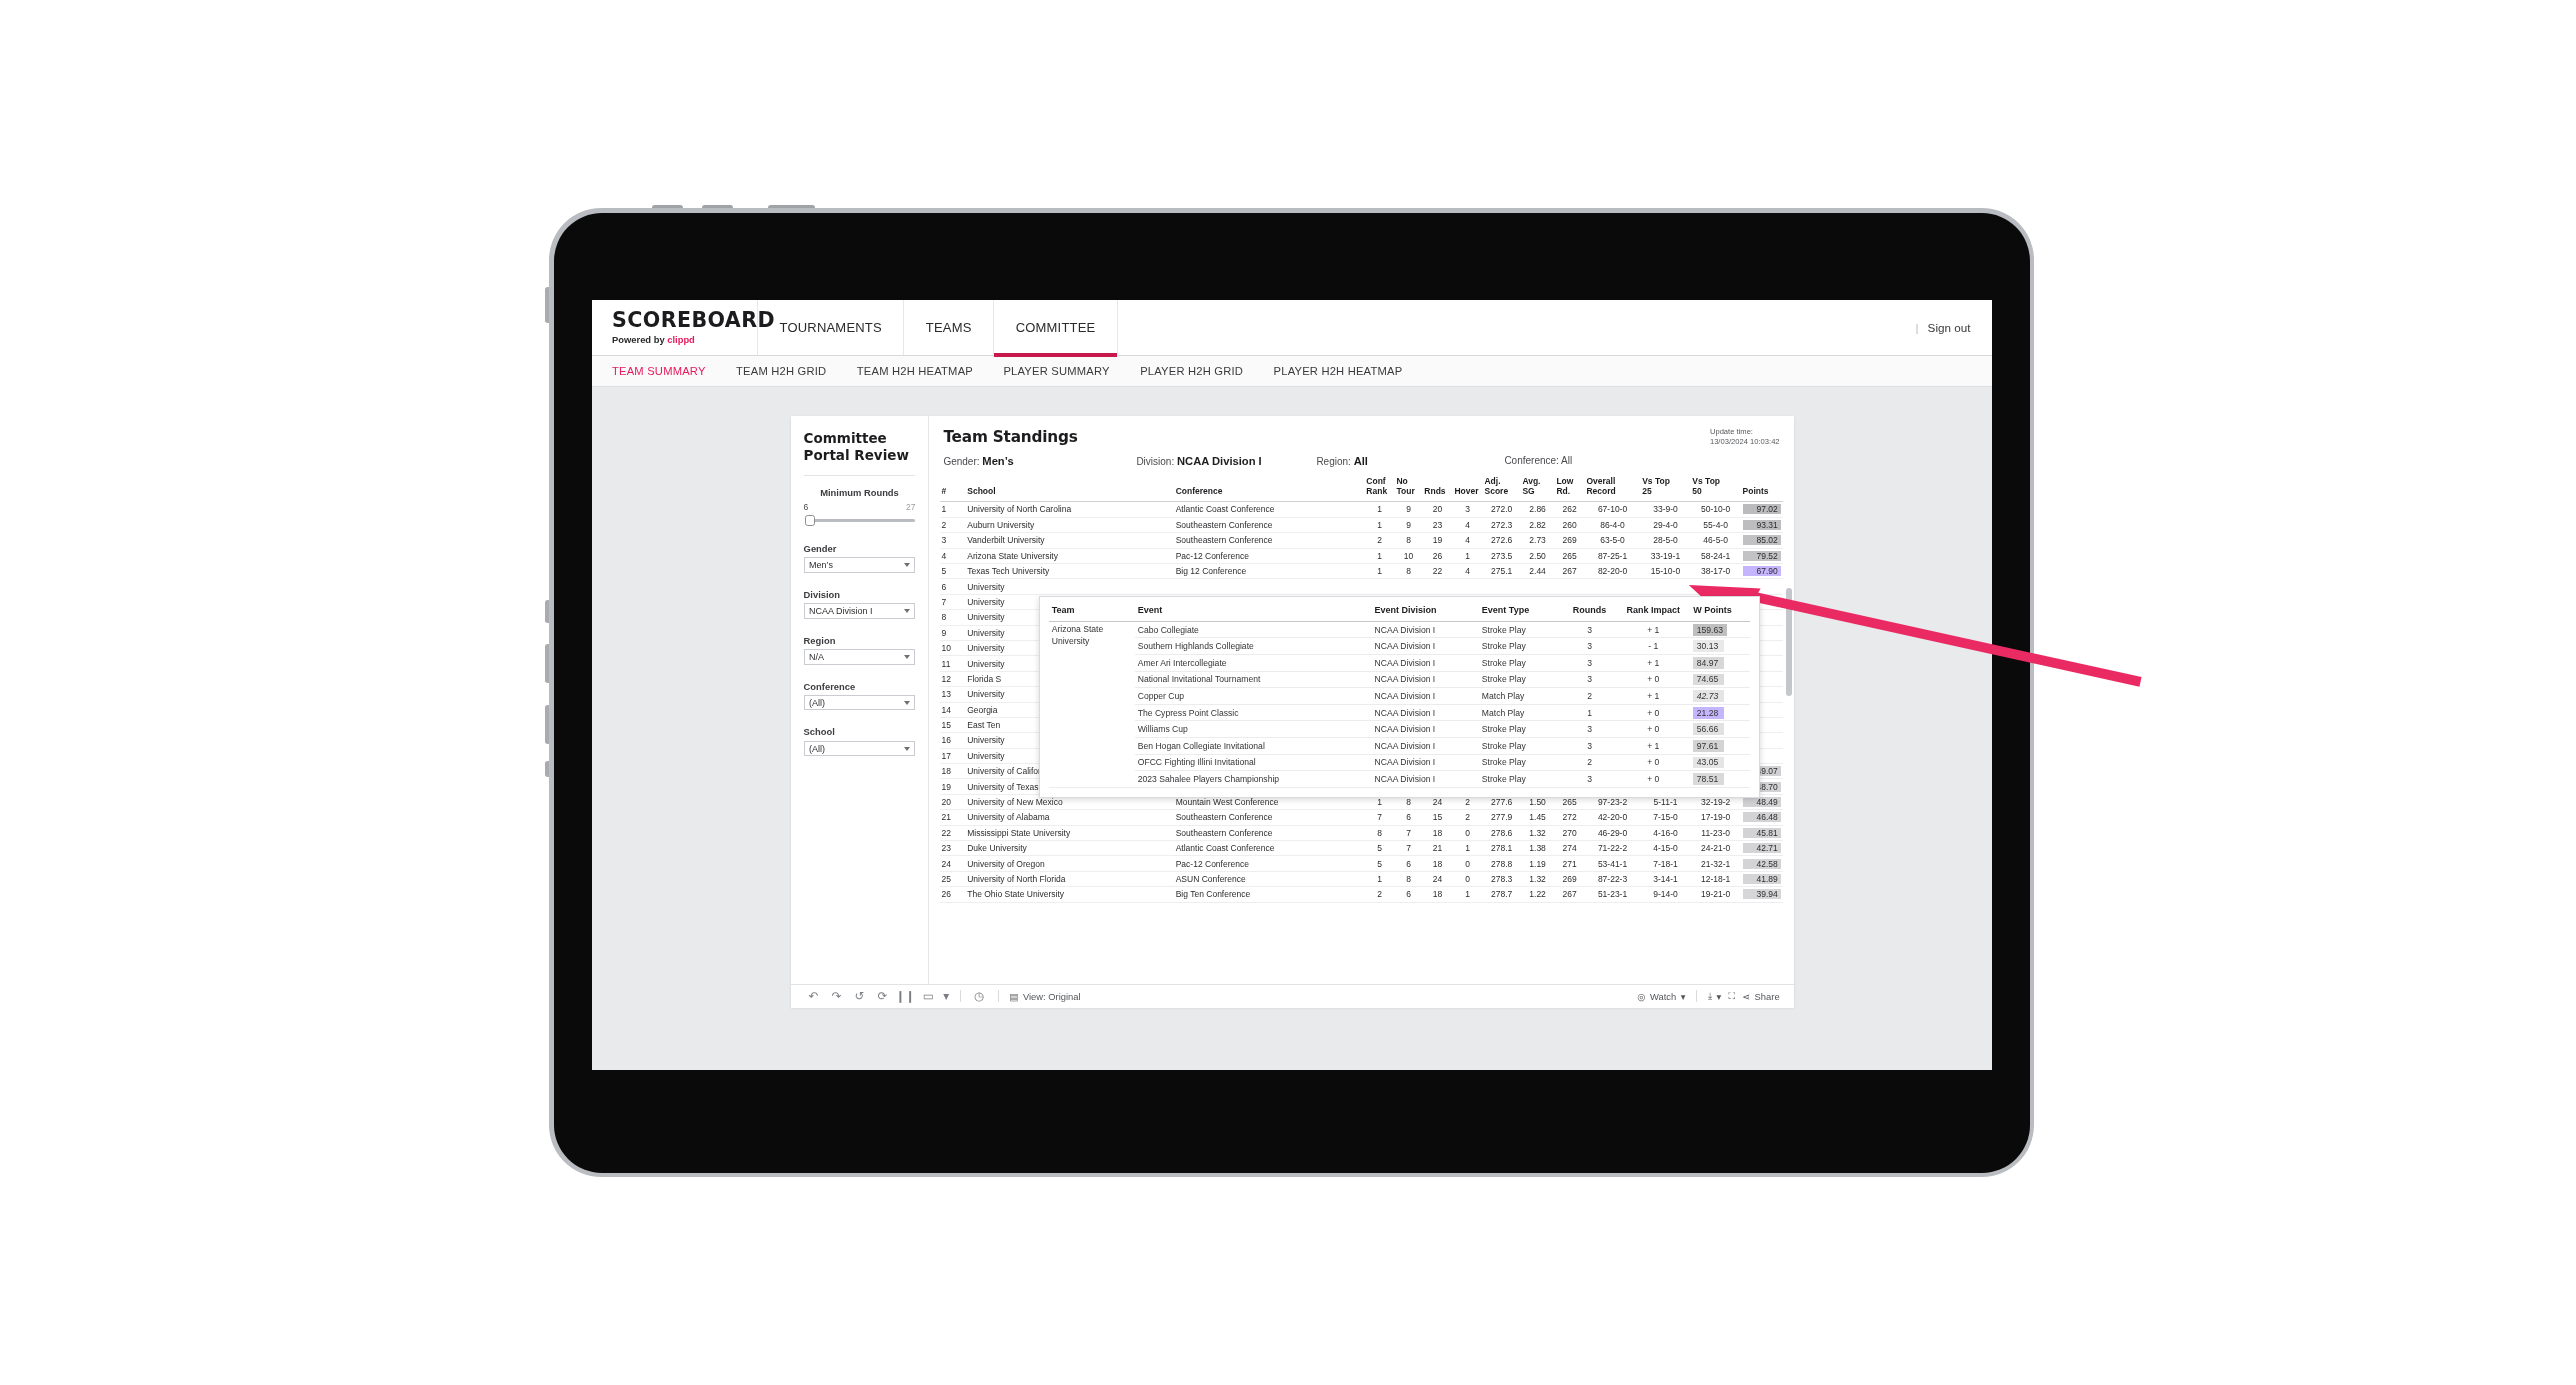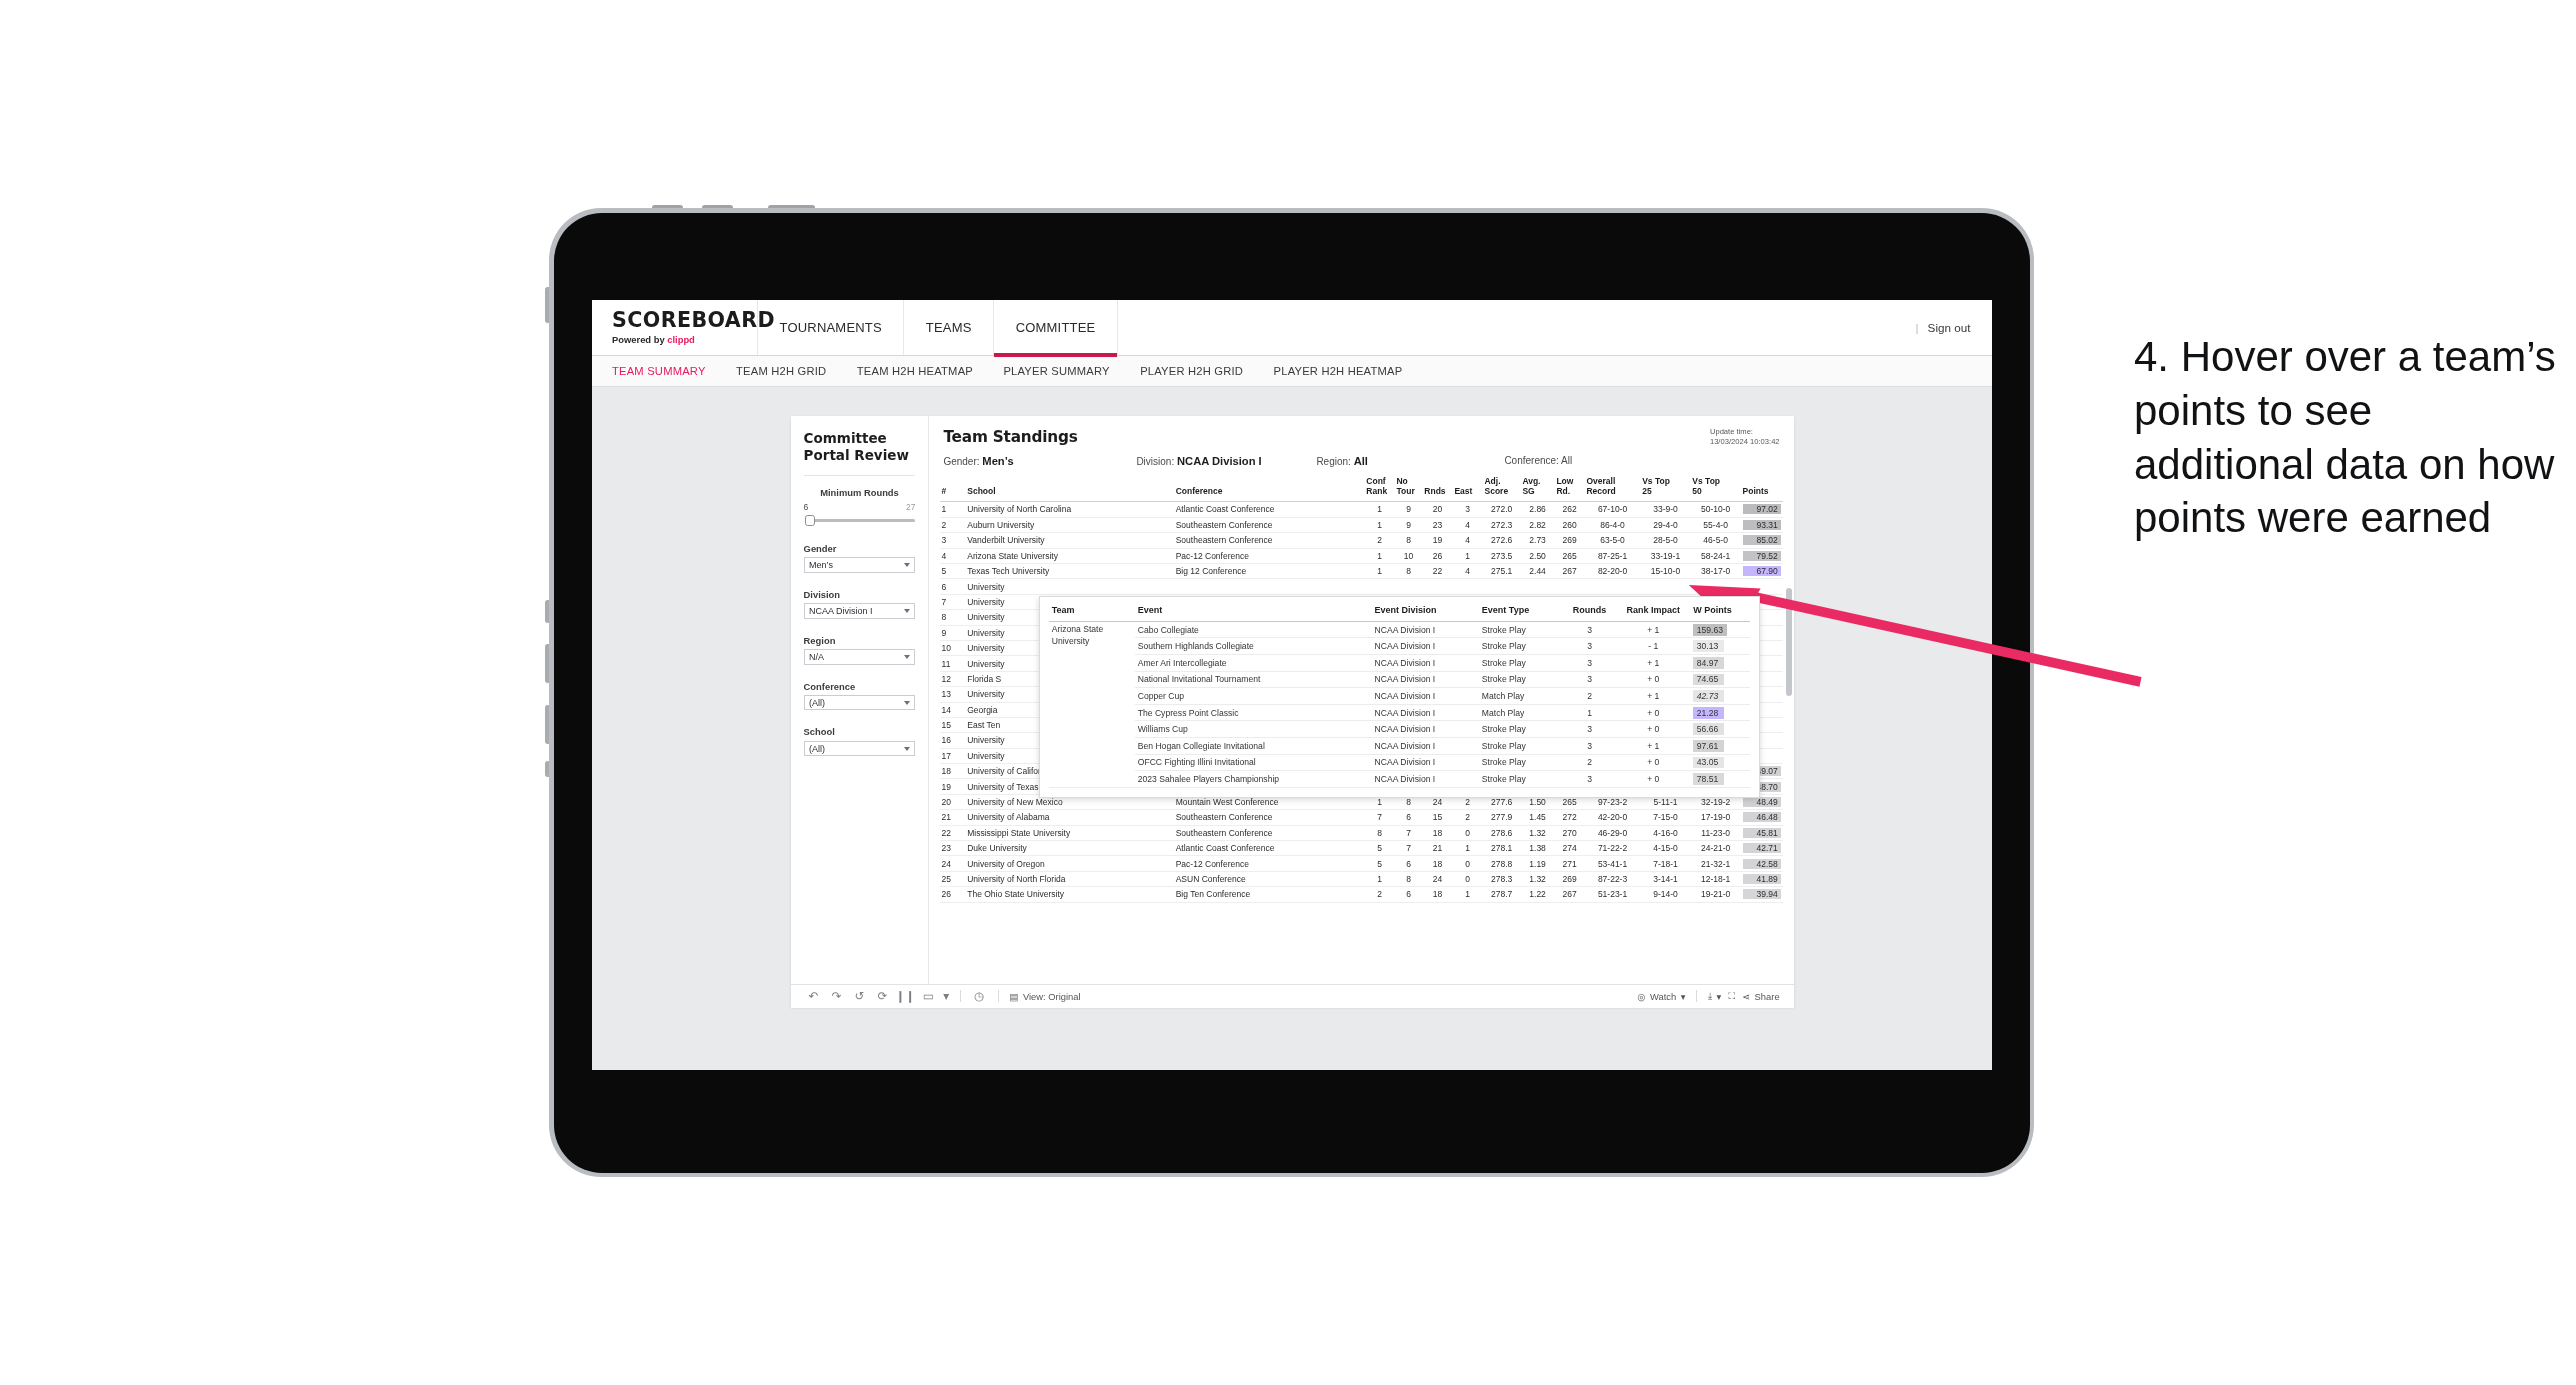--- a/index.html
+++ b/index.html
@@ -336,21 +336,21 @@
                     <col class="c-points">
                 </colgroup>
                 <thead>
                   <tr>
                     <th><span>#</span></th>
                     <th><span>School</span></th>
                     <th><span>Conference</span></th>
                     <th class="num"><span>Conf</span><br><span>Rank</span></th>
                     <th class="num"><span>No</span><br><span>Tour</span></th>
                     <th class="num"><span>Rnds</span></th>
-                    <th class="num"><span>East</span></th>
+                    <th class="num"><span>Hover</span></th>
                     <th class="num"><span>Adj.</span><br><span>Score</span></th>
                     <th class="num"><span>Avg.</span><br><span>SG</span></th>
                     <th class="num"><span>Low</span><br><span>Rd.</span></th>
                     <th class="num"><span>Overall</span><br><span>Record</span></th>
                     <th class="num"><span>Vs Top</span><br><span>25</span></th>
                     <th class="num"><span>Vs Top</span><br><span>50</span></th>
                     <th class="num"><span>Points</span></th>
                   </tr>
                 </thead>
               </table>
@@ -970,15 +970,14 @@
         </div>
       </div>
     </div>
   </div>
 
   <svg class="arrow-svg" viewBox="0 0 520 130">
     <line x1="515" y1="120" x2="70" y2="22" stroke="#ea2a63" stroke-width="11"></line>
     <polygon points="12,12 92,16 66,62" fill="#ea2a63"></polygon>
   </svg>
 
-  <div class="note">4. Hover over a team’s points to see additional data on how points were earned</div>
 </div>
 
 
 </body></html>

